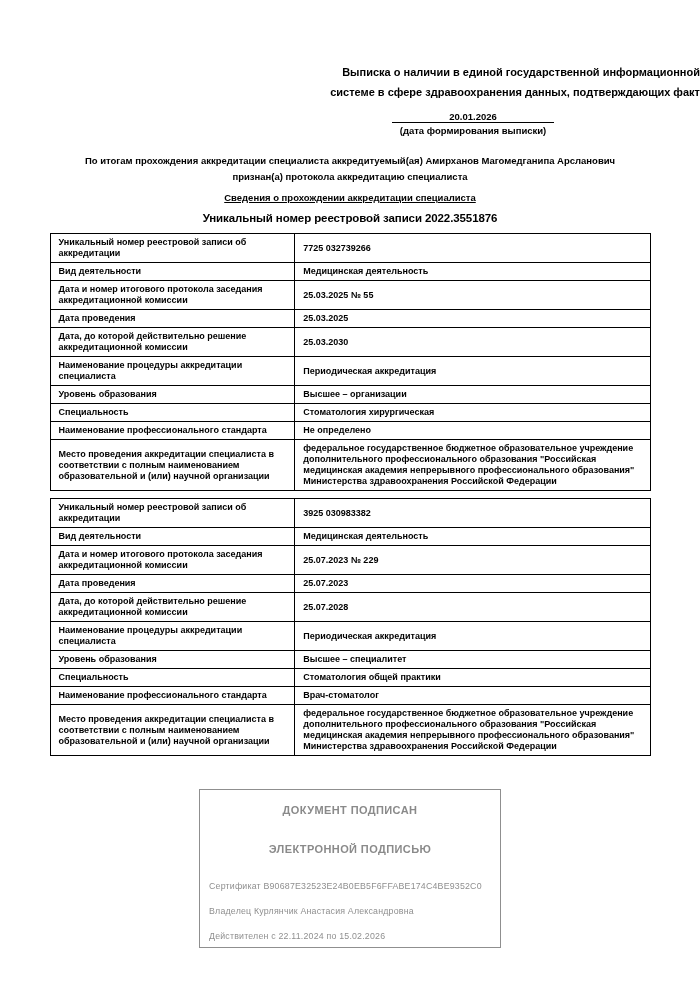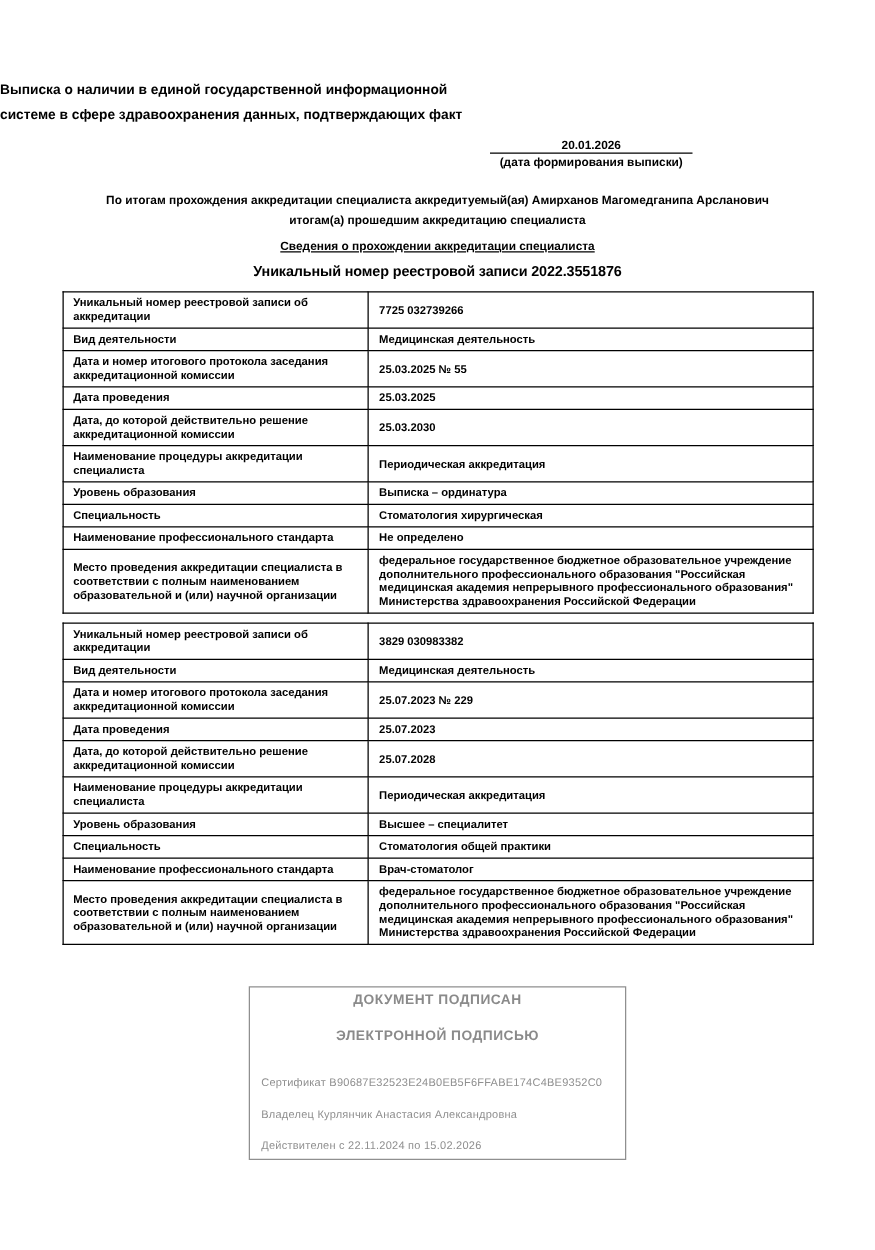--- a/index.html
+++ b/index.html
@@ -10,21 +10,21 @@
   body {
     width: 700px;
     height: 1000px;
     font-family: "Liberation Sans", sans-serif;
     color: #000000;
     position: relative;
     overflow: hidden;
   }
   .doc-title {
     margin-top: 62px;
-    text-align: left;
+    text-align: right;
     font-weight: bold;
     font-size: 11px;
     line-height: 20px;
   }
   .date-block {
     width: 162px;
     margin: 9px 146px 0 auto;
     text-align: center;
     font-weight: bold;
   }
@@ -84,24 +84,24 @@
     border: 1.6px solid #8f8f8f;
     color: #8a8a8a;
     box-sizing: border-box;
     padding-bottom: 6px;
   }
   .stamp-title {
     text-align: center;
     font-weight: bold;
     font-size: 11px;
     letter-spacing: 0.4px;
-    margin-top: 3px;
+    margin-top: 13px;
     line-height: 14px;
   }
-  .stamp-title + .stamp-title { margin-top: 15px; }
+  .stamp-title + .stamp-title { margin-top: 25px; }
   .stamp-lines {
     margin: 25px 9px 0 9px;
   }
   .stamp-line {
     font-size: 8.8px;
     font-weight: normal;
     color: #8f8f8f;
     margin-bottom: 15px;
     letter-spacing: 0.2px;
     white-space: nowrap;
@@ -116,21 +116,21 @@
   <div>системе в сфере здравоохранения данных, подтверждающих факт</div>
 </div>
 
 <div class="date-block">
   <div class="date-value">20.01.2026</div>
   <div class="date-caption">(дата формирования выписки)</div>
 </div>
 
 <div class="intro">
   <div>По итогам прохождения аккредитации специалиста аккредитуемый(ая) Амирханов Магомедганипа Арсланович</div>
-  <div>итогам(а) прошедшим аккредитацию специалиста</div>
+  <div>признан(а) протокола аккредитацию специалиста</div>
 </div>
 
 <div class="section-heading">Сведения о прохождении аккредитации специалиста</div>
 
 <div class="registry-heading">Уникальный номер реестровой записи 2022.3551876</div>
 
 <table class="acc-table first">
   <tbody>
       <tr>
         <td class="cell-label">Уникальный номер реестровой записи об аккредитации</td>
@@ -151,42 +151,42 @@
       <tr>
         <td class="cell-label">Дата, до которой действительно решение аккредитационной комиссии</td>
         <td class="cell-value">25.03.2030</td>
       </tr>
       <tr>
         <td class="cell-label">Наименование процедуры аккредитации специалиста</td>
         <td class="cell-value">Периодическая аккредитация</td>
       </tr>
       <tr>
         <td class="cell-label">Уровень образования</td>
-        <td class="cell-value">Выписка – ординатура</td>
+        <td class="cell-value">Высшее – организации</td>
       </tr>
       <tr>
         <td class="cell-label">Специальность</td>
         <td class="cell-value">Стоматология хирургическая</td>
       </tr>
       <tr>
         <td class="cell-label">Наименование профессионального стандарта</td>
         <td class="cell-value">Не определено</td>
       </tr>
       <tr>
         <td class="cell-label">Место проведения аккредитации специалиста в соответствии с полным наименованием образовательной и (или) научной организации</td>
         <td class="cell-value">федеральное государственное бюджетное образовательное учреждение дополнительного профессионального образования "Российская медицинская академия непрерывного профессионального образования" Министерства здравоохранения Российской Федерации</td>
       </tr>
     </tbody>
 </table>
 
 <table class="acc-table second">
   <tbody>
       <tr>
         <td class="cell-label">Уникальный номер реестровой записи об аккредитации</td>
-        <td class="cell-value">3829 030983382</td>
+        <td class="cell-value">3925 030983382</td>
       </tr>
       <tr>
         <td class="cell-label">Вид деятельности</td>
         <td class="cell-value">Медицинская деятельность</td>
       </tr>
       <tr>
         <td class="cell-label">Дата и номер итогового протокола заседания аккредитационной комиссии</td>
         <td class="cell-value">25.07.2023 № 229</td>
       </tr>
       <tr>

